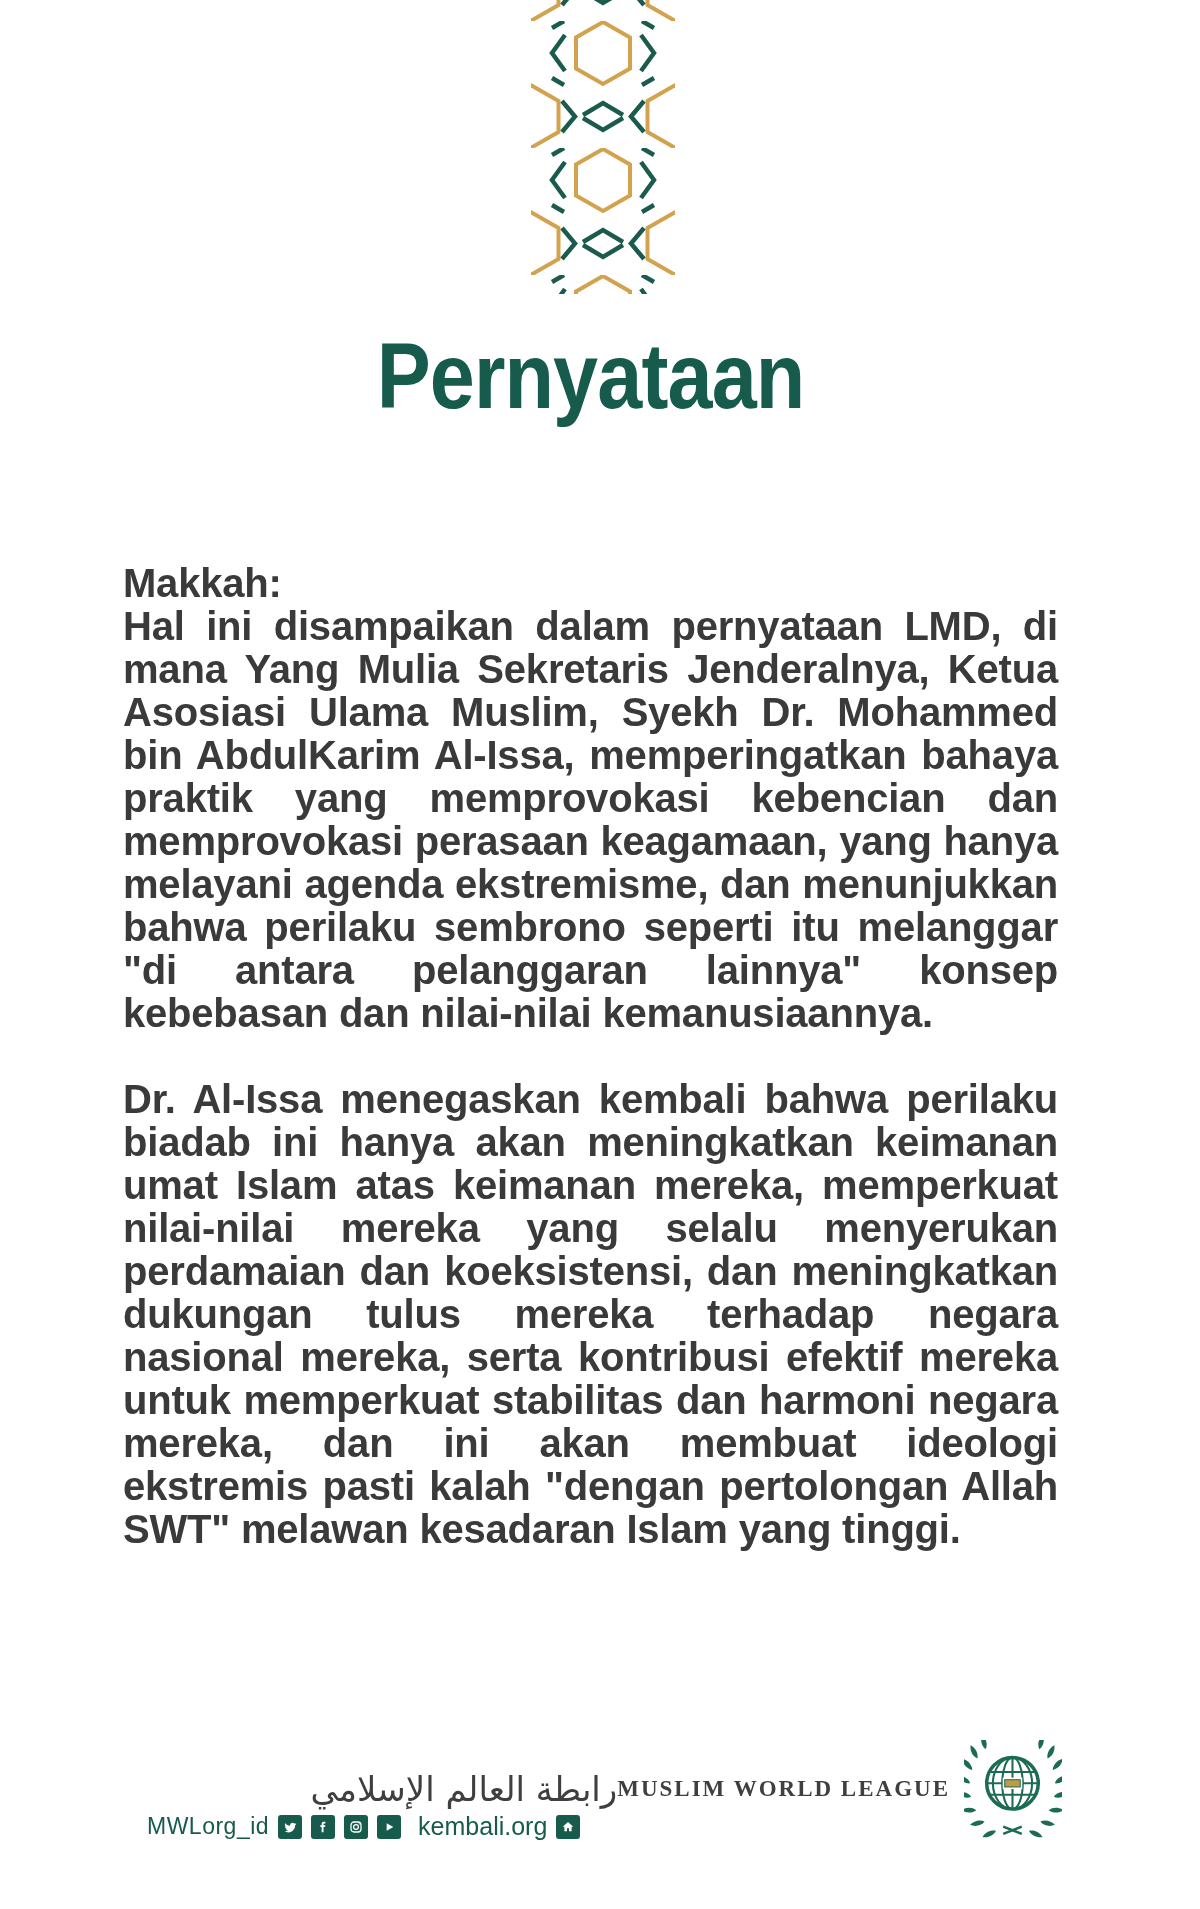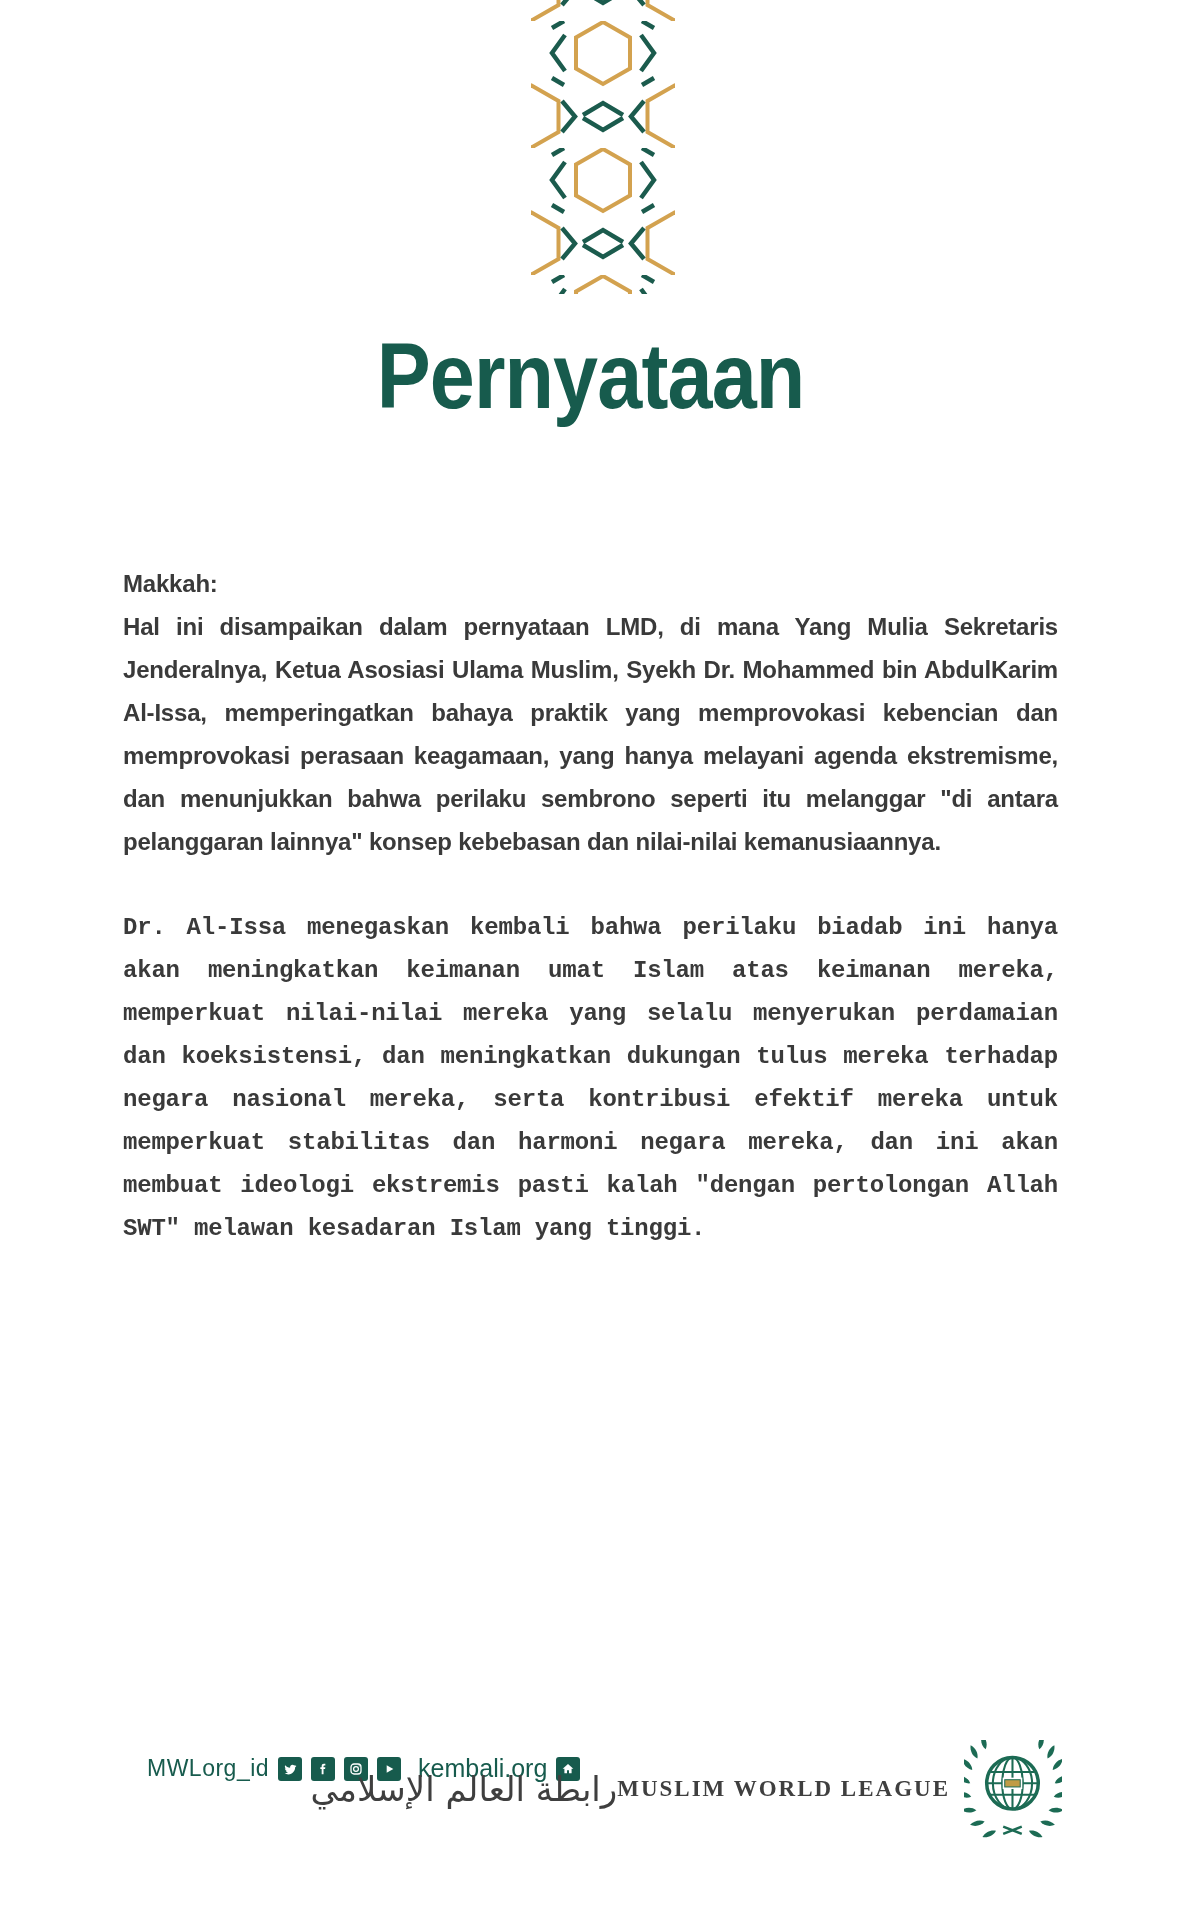--- a/index.html
+++ b/index.html
@@ -9,27 +9,27 @@
   
   .pattern-strip{position:absolute;left:531px;top:0;width:144px;height:294px;}
 
   
   .title{position:absolute;left:123px;top:330px;width:935px;margin:0;
          font-size:92px;line-height:92px;font-weight:bold;color:#175B4D;
          text-align:center;transform:scaleX(0.88);letter-spacing:-1px;}
 
   
   .body-col{position:absolute;left:123px;top:562px;width:935px;color:#3A3A3A;}
-  .body-col p{margin:0 0 43px 0;font-size:24px;line-height:43px;font-weight:bold;
+  .body-col p{margin:0 0 43px 0;font-size:40px;line-height:43px;font-weight:bold;
               text-align:justify;letter-spacing:-0.2px;}
   .body-col p.location{margin-bottom:0;text-align:left;}
-  .body-col p:last-child{margin-bottom:4px;font-family:Liberation Mono, monospace;}
+  .body-col p:last-child{margin-bottom:4px;}
 
   
-  .footer-left{position:absolute;left:147px;top:1754px;display:flex;align-items:center;gap:9px;
+  .footer-left{position:absolute;left:147px;top:1812px;display:flex;align-items:center;gap:9px;
                color:#175B4D;}
   .handle{font-size:23px;letter-spacing:0.5px;}
   .website{font-size:25px;margin-left:8px;}
   .sq{width:24px;height:24px;border-radius:3px;background:#175B4D;display:flex;
       align-items:center;justify-content:center;flex:0 0 auto;}
   .sq svg{display:block;}
 
   .footer-right{position:absolute;right:138px;top:1740px;display:flex;align-items:center;gap:14px;}
   .logo-text{display:flex;flex-direction:row;align-items:center;}
   .logo-arabic{font-family:"DejaVu Sans",sans-serif;direction:rtl;font-size:34px;line-height:60px;

